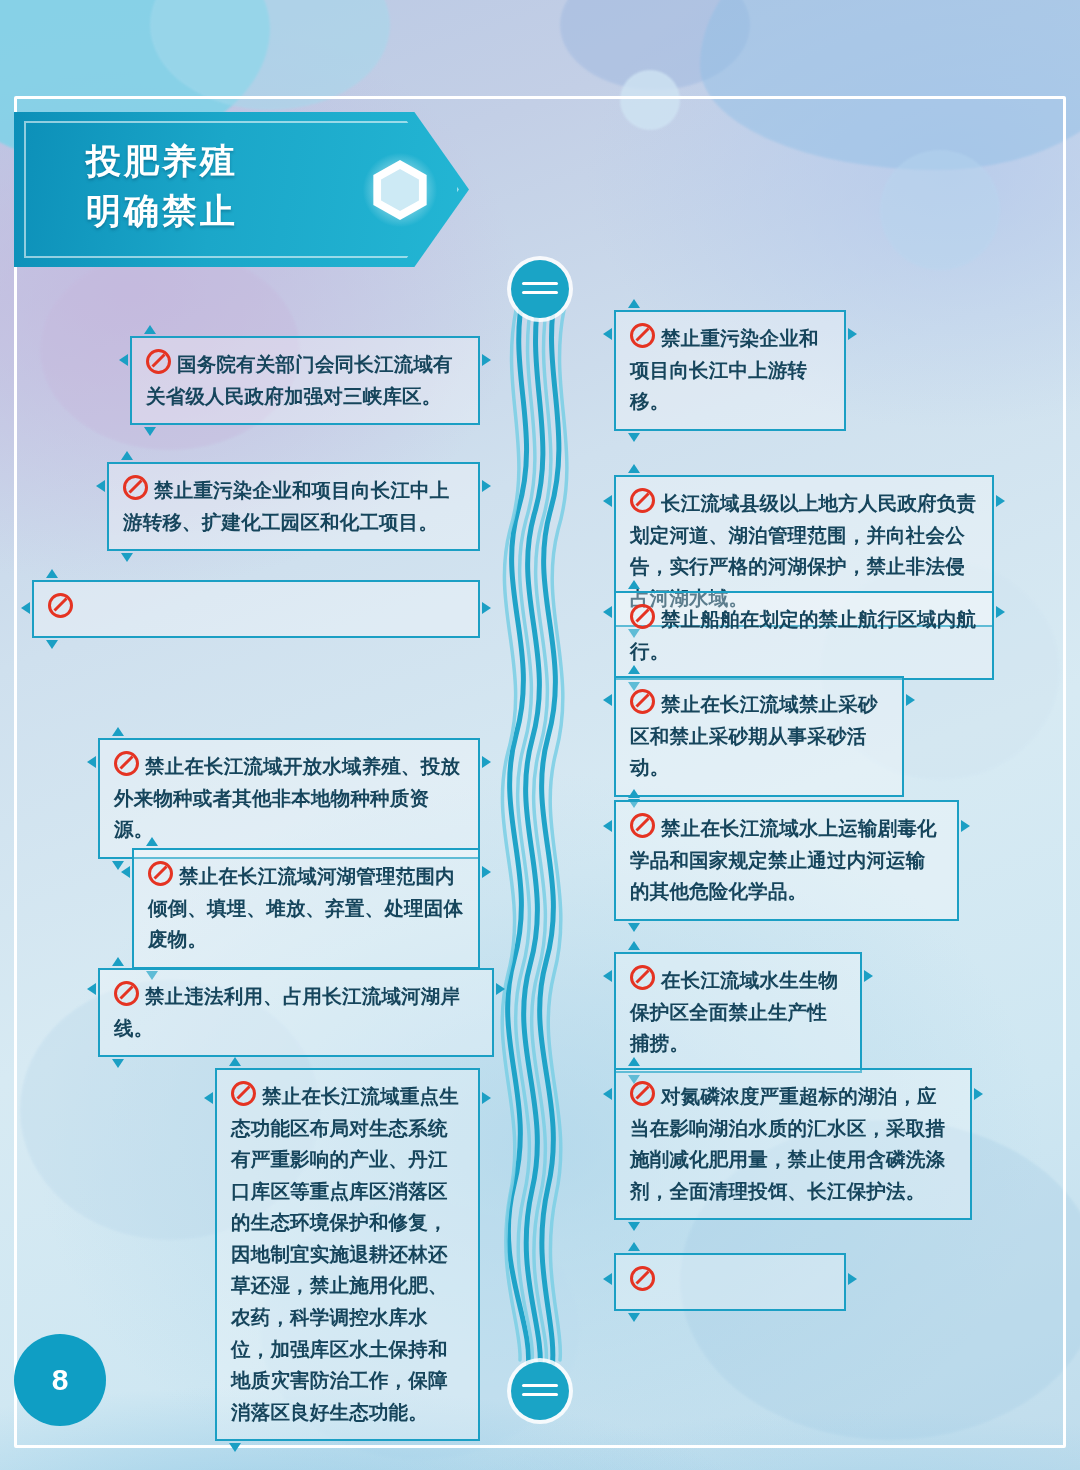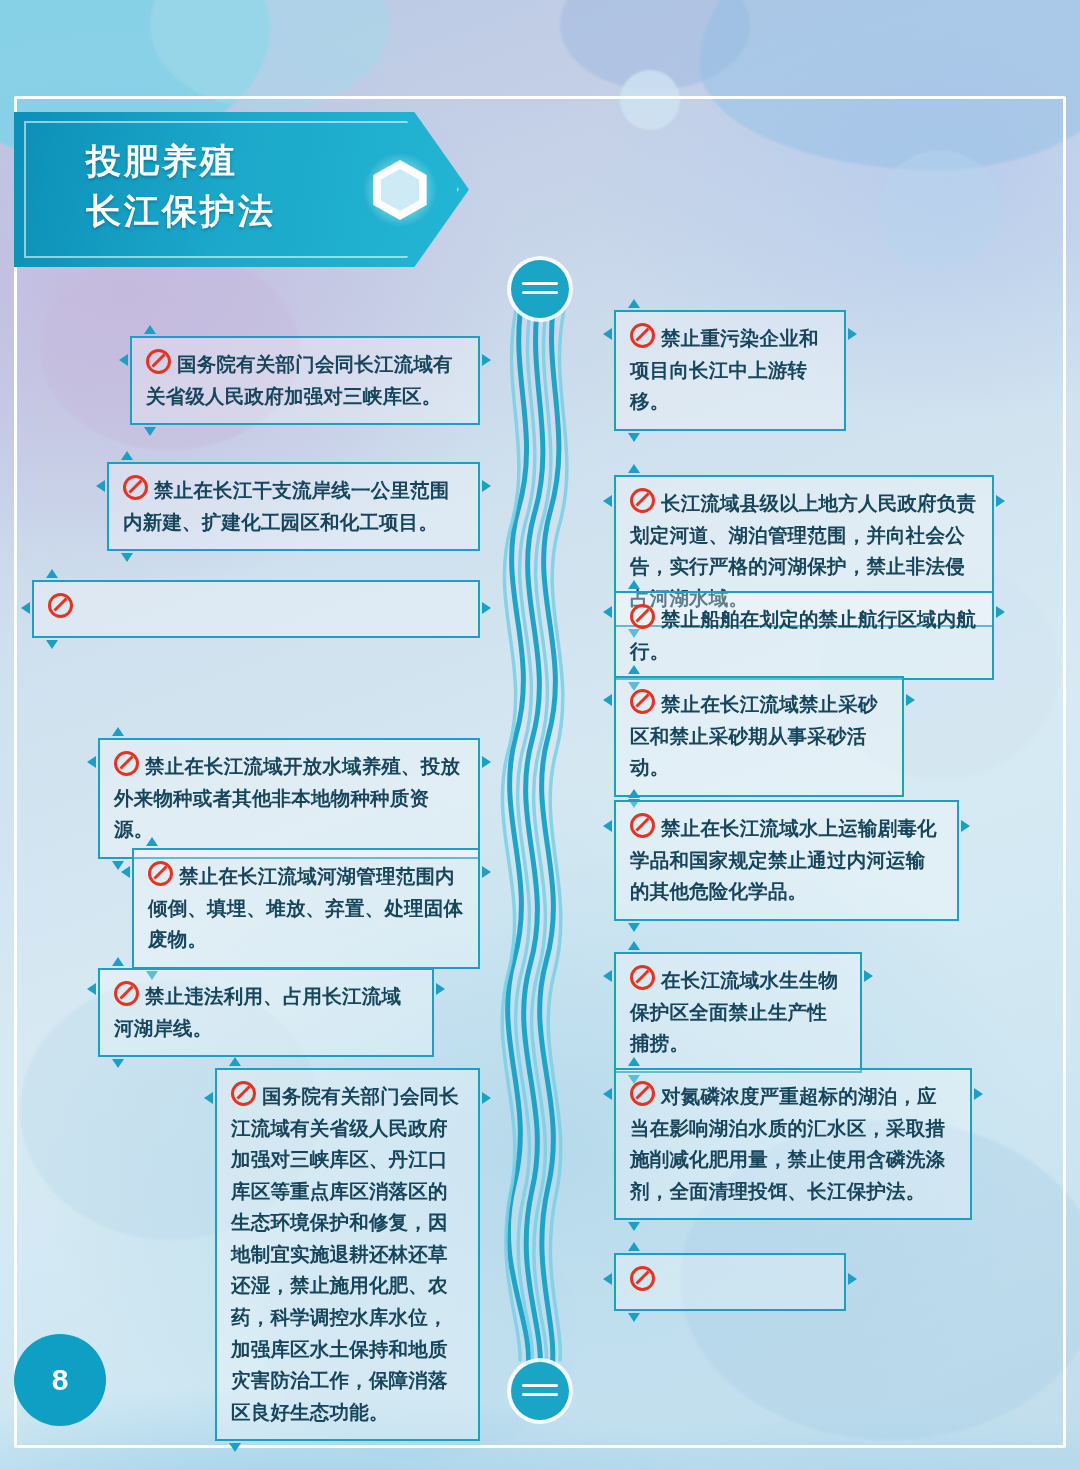--- a/index.html
+++ b/index.html
@@ -246,21 +246,21 @@
   <div class="wavebot"></div>
 </div>
 
 <div class="frame"></div>
 
 <div class="title-banner">
   <div class="shape"></div>
   <div class="inner-line"></div>
   <div class="title-text">
     <div>投肥养殖</div>
-    <div>长江保护法</div>
+    <div>明确禁止</div>
   </div>
   <div class="hex-badge">
     <div class="glow"></div>
     <div class="hex"></div>
     <div class="hex-in"></div>
   </div>
 </div>
 
 <div class="river">
   <div class="node node-top"></div>
@@ -291,21 +291,21 @@
   </div>
 </div>
 
 <div class="item" style="left:107px; top:462px; width:373px;">
   <div class="bracket"></div>
   <div class="arrow up" style="left:14px; top:-11px;"></div>
   <div class="arrow down" style="left:14px; bottom:-11px;"></div>
   <div class="arrow left" style="left:-11px; top:18px;"></div>
   <div class="arrow right" style="right:-11px; top:18px;"></div>
   <div class="text">
-    <span class="ban"></span><span>禁止在长江干支流岸线一公里范围内新建、扩建化工园区和化工项目。</span>
+    <span class="ban"></span><span>禁止重污染企业和项目向长江中上游转移、扩建化工园区和化工项目。</span>
   </div>
 </div>
 
 <div class="item" style="left:32px; top:580px; width:448px;">
   <div class="bracket"></div>
   <div class="arrow up" style="left:14px; top:-11px;"></div>
   <div class="arrow down" style="left:14px; bottom:-11px;"></div>
   <div class="arrow left" style="left:-11px; top:22px;"></div>
   <div class="arrow right" style="right:-11px; top:22px;"></div>
   <div class="text">
@@ -328,39 +328,39 @@
   <div class="bracket"></div>
   <div class="arrow up" style="left:14px; top:-11px;"></div>
   <div class="arrow down" style="left:14px; bottom:-11px;"></div>
   <div class="arrow left" style="left:-11px; top:18px;"></div>
   <div class="arrow right" style="right:-11px; top:18px;"></div>
   <div class="text">
     <span class="ban"></span><span>禁止在长江流域河湖管理范围内倾倒、填埋、堆放、弃置、处理固体废物。</span>
   </div>
 </div>
 
-<div class="item" style="left:98px; top:968px; width:336px;">
+<div class="item" style="left:98px; top:968px; width:396px;">
   <div class="bracket"></div>
   <div class="arrow up" style="left:14px; top:-11px;"></div>
   <div class="arrow down" style="left:14px; bottom:-11px;"></div>
   <div class="arrow left" style="left:-11px; top:15px;"></div>
   <div class="arrow right" style="right:-11px; top:15px;"></div>
   <div class="text">
     <span class="ban"></span><span>禁止违法利用、占用长江流域河湖岸线。</span>
   </div>
 </div>
 
 <div class="item" style="left:215px; top:1068px; width:265px;">
   <div class="bracket"></div>
   <div class="arrow up" style="left:14px; top:-11px;"></div>
   <div class="arrow down" style="left:14px; bottom:-11px;"></div>
   <div class="arrow left" style="left:-11px; top:24px;"></div>
   <div class="arrow right" style="right:-11px; top:24px;"></div>
   <div class="text">
-    <span class="ban"></span><span>国务院有关部门会同长江流域有关省级人民政府加强对三峡库区、丹江口库区等重点库区消落区的生态环境保护和修复，因地制宜实施退耕还林还草还湿，禁止施用化肥、农药，科学调控水库水位，加强库区水土保持和地质灾害防治工作，保障消落区良好生态功能。</span>
+    <span class="ban"></span><span>禁止在长江流域重点生态功能区布局对生态系统有严重影响的产业、丹江口库区等重点库区消落区的生态环境保护和修复，因地制宜实施退耕还林还草还湿，禁止施用化肥、农药，科学调控水库水位，加强库区水土保持和地质灾害防治工作，保障消落区良好生态功能。</span>
   </div>
 </div>
 
 <div class="item" style="left:614px; top:310px; width:232px;">
   <div class="bracket"></div>
   <div class="arrow up" style="left:14px; top:-11px;"></div>
   <div class="arrow down" style="left:14px; bottom:-11px;"></div>
   <div class="arrow left" style="left:-11px; top:18px;"></div>
   <div class="arrow right" style="right:-11px; top:18px;"></div>
   <div class="text">

